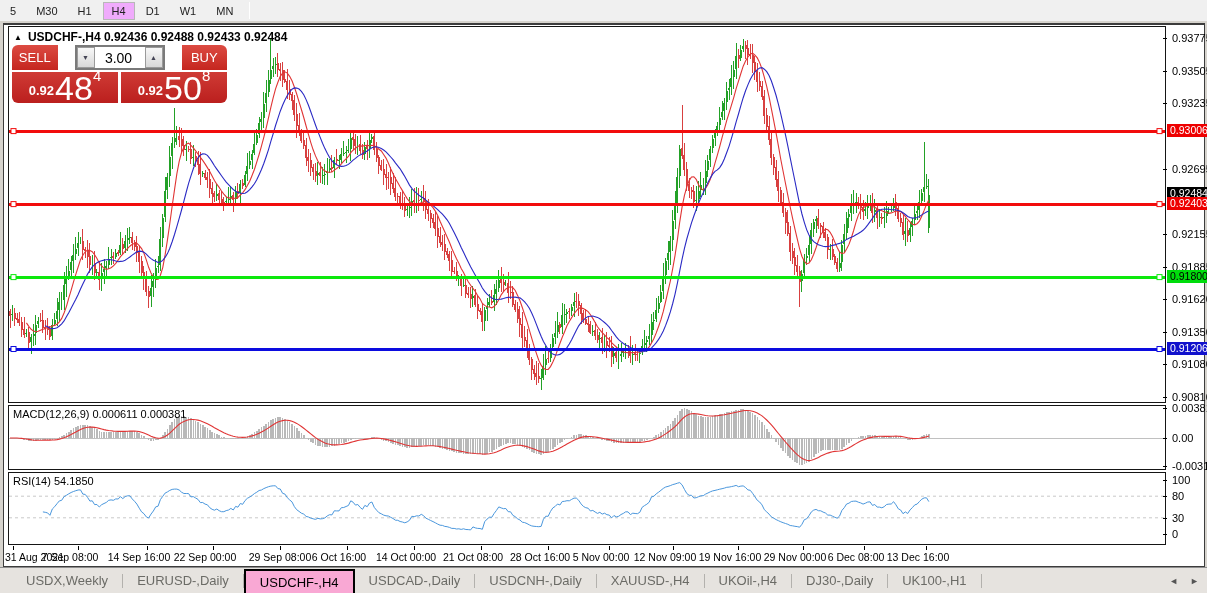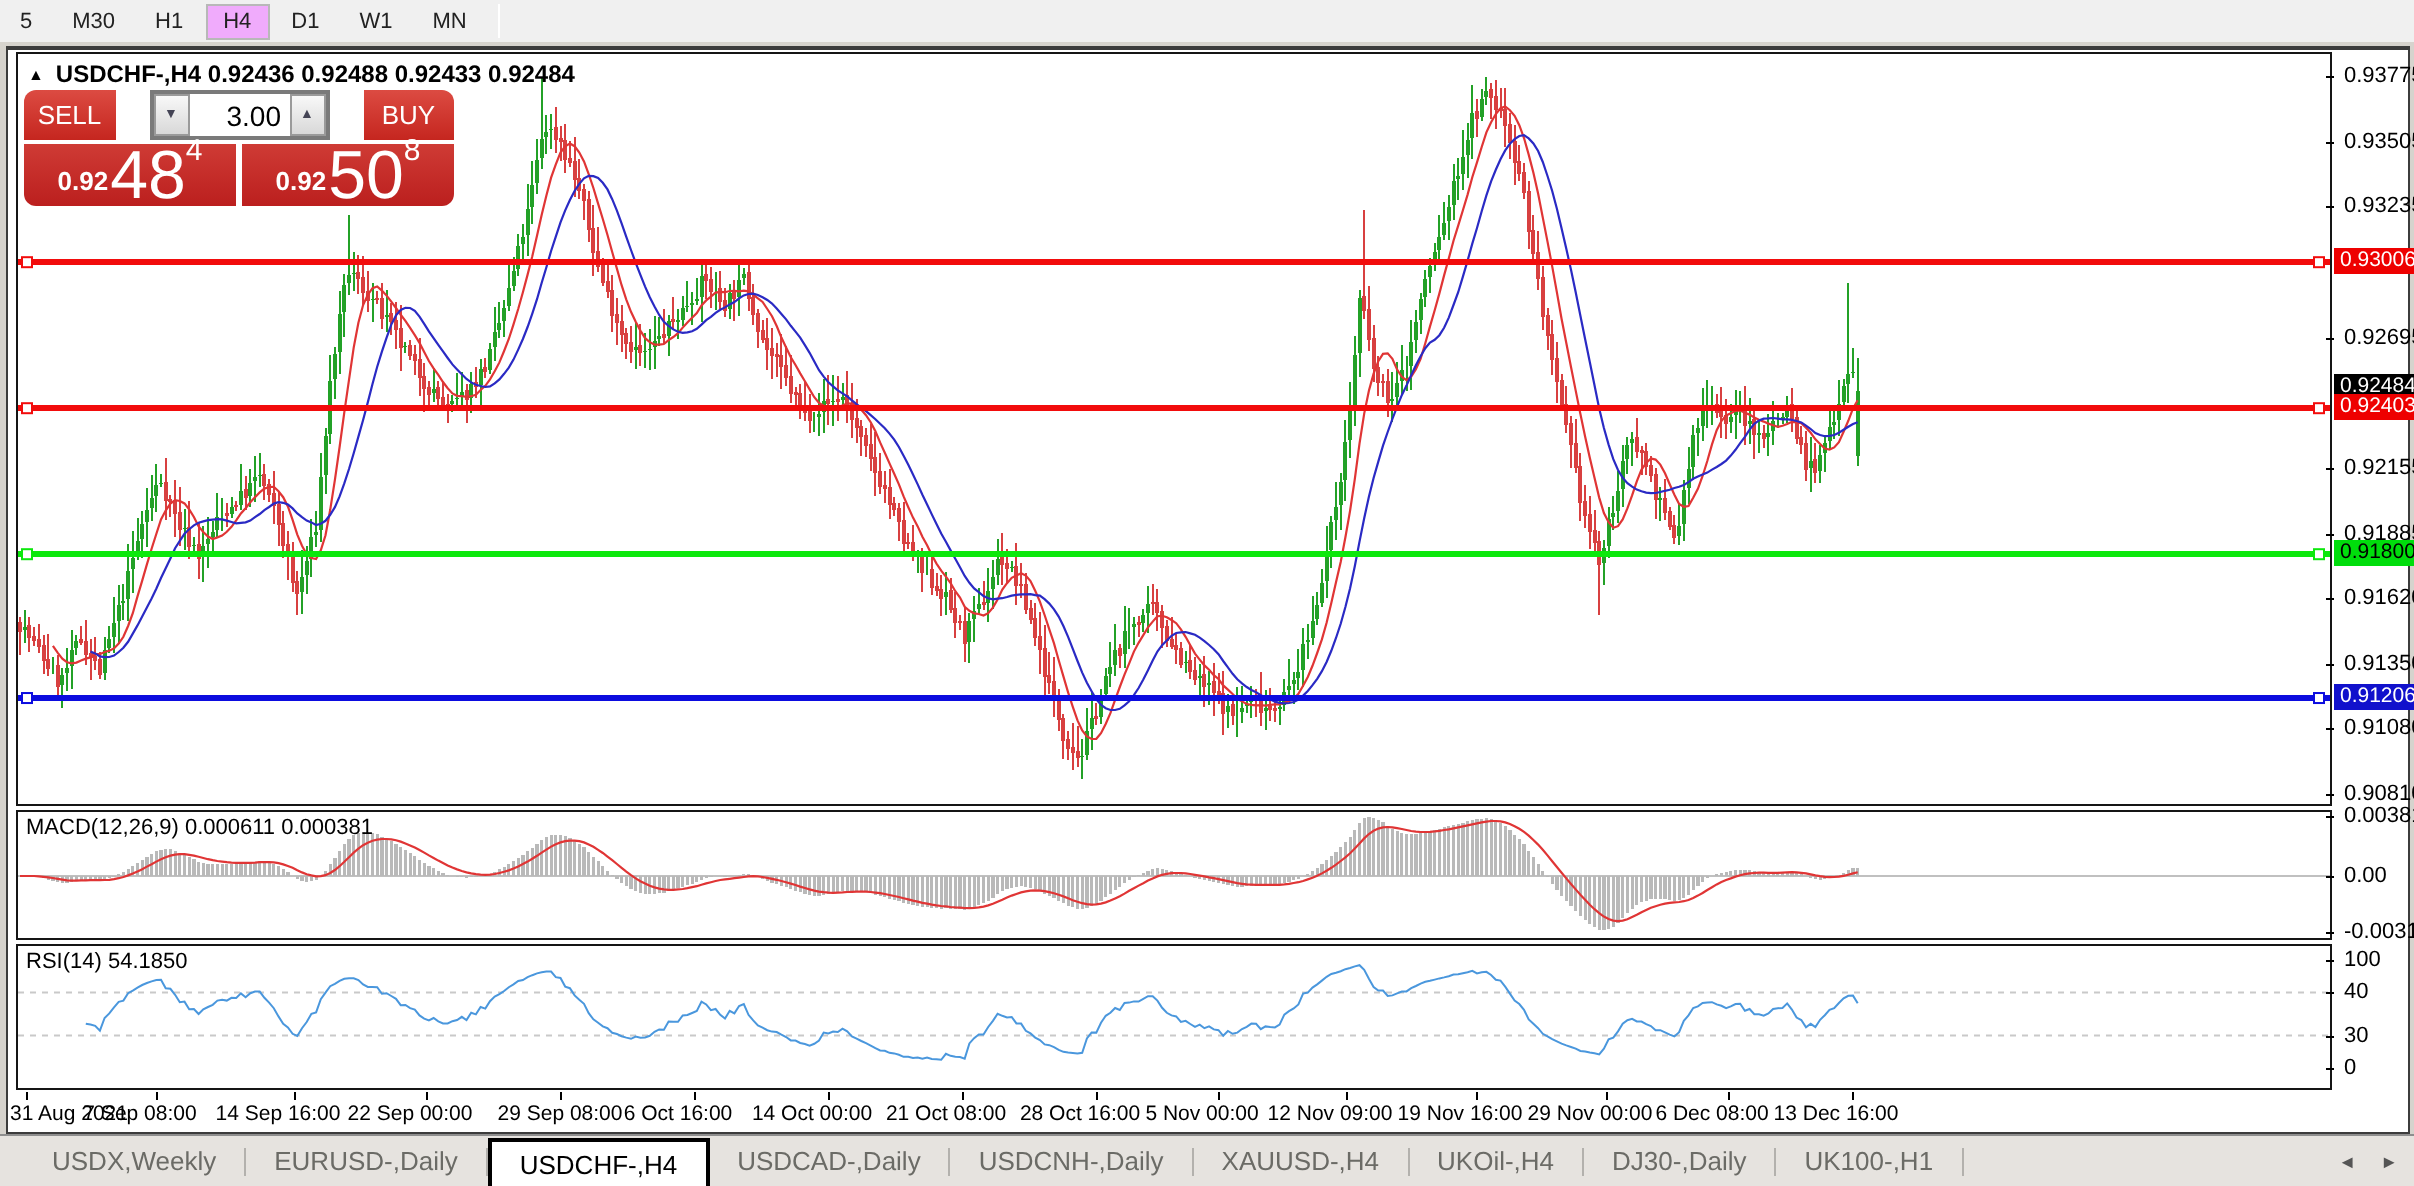--- a/index.html
+++ b/index.html
@@ -23,21 +23,21 @@
   
   .trade-panel{position:absolute;left:12px;top:45px;width:215px;z-index:6;font-family:"Liberation Sans",sans-serif;}
   .tp-row1{display:flex;height:25px;gap:16px;}
   .btn-sell,.btn-buy{width:54px;color:#fff;font-size:13px;display:flex;align-items:center;justify-content:center;
     background:linear-gradient(180deg,#dc4b42,#c5261f);cursor:pointer;}
   .btn-sell{border-radius:6px 0 0 0;margin-right:1px;}
   .btn-buy{border-radius:0 6px 0 0;margin-left:1px;}
   .vol-box{flex:1;display:flex;background:#fff;border:2px solid #7a7a7a;}
   .vol-btn{width:18px;background:linear-gradient(180deg,#f8f8f8,#d8d8d8);border:1px solid #9a9a9a;
     font-size:7px;color:#445;display:flex;align-items:center;justify-content:center;cursor:pointer;}
-  .vol-input{flex:1;border:0;outline:0;font-size:14px;text-align:right;padding-right:4px;width:50px;
+  .vol-input{flex:1;border:0;outline:0;font-size:14px;text-align:center;padding-right:4px;width:50px;
     font-family:"Liberation Sans",sans-serif;color:#000;}
   .tp-row2{display:flex;margin-top:2px;height:31px;}
   .price-box{width:106px;background:linear-gradient(180deg,#cf3b35,#bb1f1e);color:#fff;display:flex;
     align-items:flex-end;justify-content:center;padding-bottom:2px;}
   .price-box.sell{border-radius:0 0 0 6px;margin-right:3px;}
   .price-box.buy{border-radius:0 0 6px 0;}
   .pb-prefix{font-size:13px;font-weight:700;margin-right:1px;line-height:20px;}
   .pb-big{font-size:34px;line-height:26px;font-weight:400;}
   .pb-sup{font-size:15px;line-height:12px;align-self:flex-start;margin-top:-2px;}
   
@@ -46,21 +46,21 @@
   .badge{position:absolute;left:1167px;width:40px;font-size:10.5px;line-height:13px;height:13px;
     padding-left:3px;transform:translateY(-7px);z-index:3;}
   .time-axis{position:absolute;left:4px;top:546px;width:1163px;height:20px;background:#fff;}
   .ttick{position:absolute;top:0;width:1px;height:4px;background:#000;}
   .tlabel{position:absolute;top:5px;font-size:10.5px;color:#000;white-space:nowrap;transform:translateX(-50%);}
   .tlabel.left{transform:none;}
   
   .tabs-bar{position:absolute;left:0;top:567px;width:1207px;height:26px;background:#e6e3df;
     border-top:1px solid #8e8e8e;display:flex;align-items:stretch;padding-left:12px;font-size:13px;color:#6b6b66;}
   .tab{display:flex;align-items:center;padding:0 14px;cursor:pointer;white-space:nowrap;}
-  .tab.active{background:#ffffff;border:2px solid #000;border-bottom:0;color:#000;margin-top:1px;}
+  .tab.active{background:#f9a8d4;border:2px solid #000;border-bottom:0;color:#000;margin-top:1px;}
   .tab-sep{width:1px;background:#b3b1ad;height:14px;align-self:center;}
   .tab-arrows{position:absolute;right:8px;top:576px;font-size:9px;color:#555;display:flex;gap:12px;cursor:pointer;}
 </style>
 </head>
 <body>
 
 <div class="toolbar" id="toolbar">
     <span class="period">5</span>
     <span class="period">M30</span>
     <span class="period">H1</span>
@@ -1340,21 +1340,21 @@
     <div class="plabel" style="top: 397px;">0.90810</div>
     <div class="ptick" style="top: 408px;"></div>
     <div class="plabel" style="top: 408px;">0.003811</div>
     <div class="ptick" style="top: 438px;"></div>
     <div class="plabel" style="top: 438px;">0.00</div>
     <div class="ptick" style="top: 466px;"></div>
     <div class="plabel" style="top: 466px;">-0.00311</div>
     <div class="ptick" style="top: 480px;"></div>
     <div class="plabel" style="top: 480px;">100</div>
     <div class="ptick" style="top: 496px;"></div>
-    <div class="plabel" style="top: 496px;">40</div>
+    <div class="plabel" style="top: 496px;">80</div>
     <div class="ptick" style="top: 518px;"></div>
     <div class="plabel" style="top: 518px;">30</div>
     <div class="ptick" style="top: 534px;"></div>
     <div class="plabel" style="top: 534px;">0</div>
     <div class="badge" style="top: 131px; background: rgb(238, 0, 0); color: rgb(255, 255, 255);">0.93006</div>
     <div class="badge" style="top: 194px; background: rgb(0, 0, 0); color: rgb(255, 255, 255);">0.92484</div>
     <div class="badge" style="top: 204px; background: rgb(238, 0, 0); color: rgb(255, 255, 255);">0.92403</div>
     <div class="badge" style="top: 277px; background: rgb(0, 221, 12); color: rgb(0, 0, 0);">0.91800</div>
     <div class="badge" style="top: 349px; background: rgb(17, 17, 204); color: rgb(255, 255, 255);">0.91206</div>
   </div>

